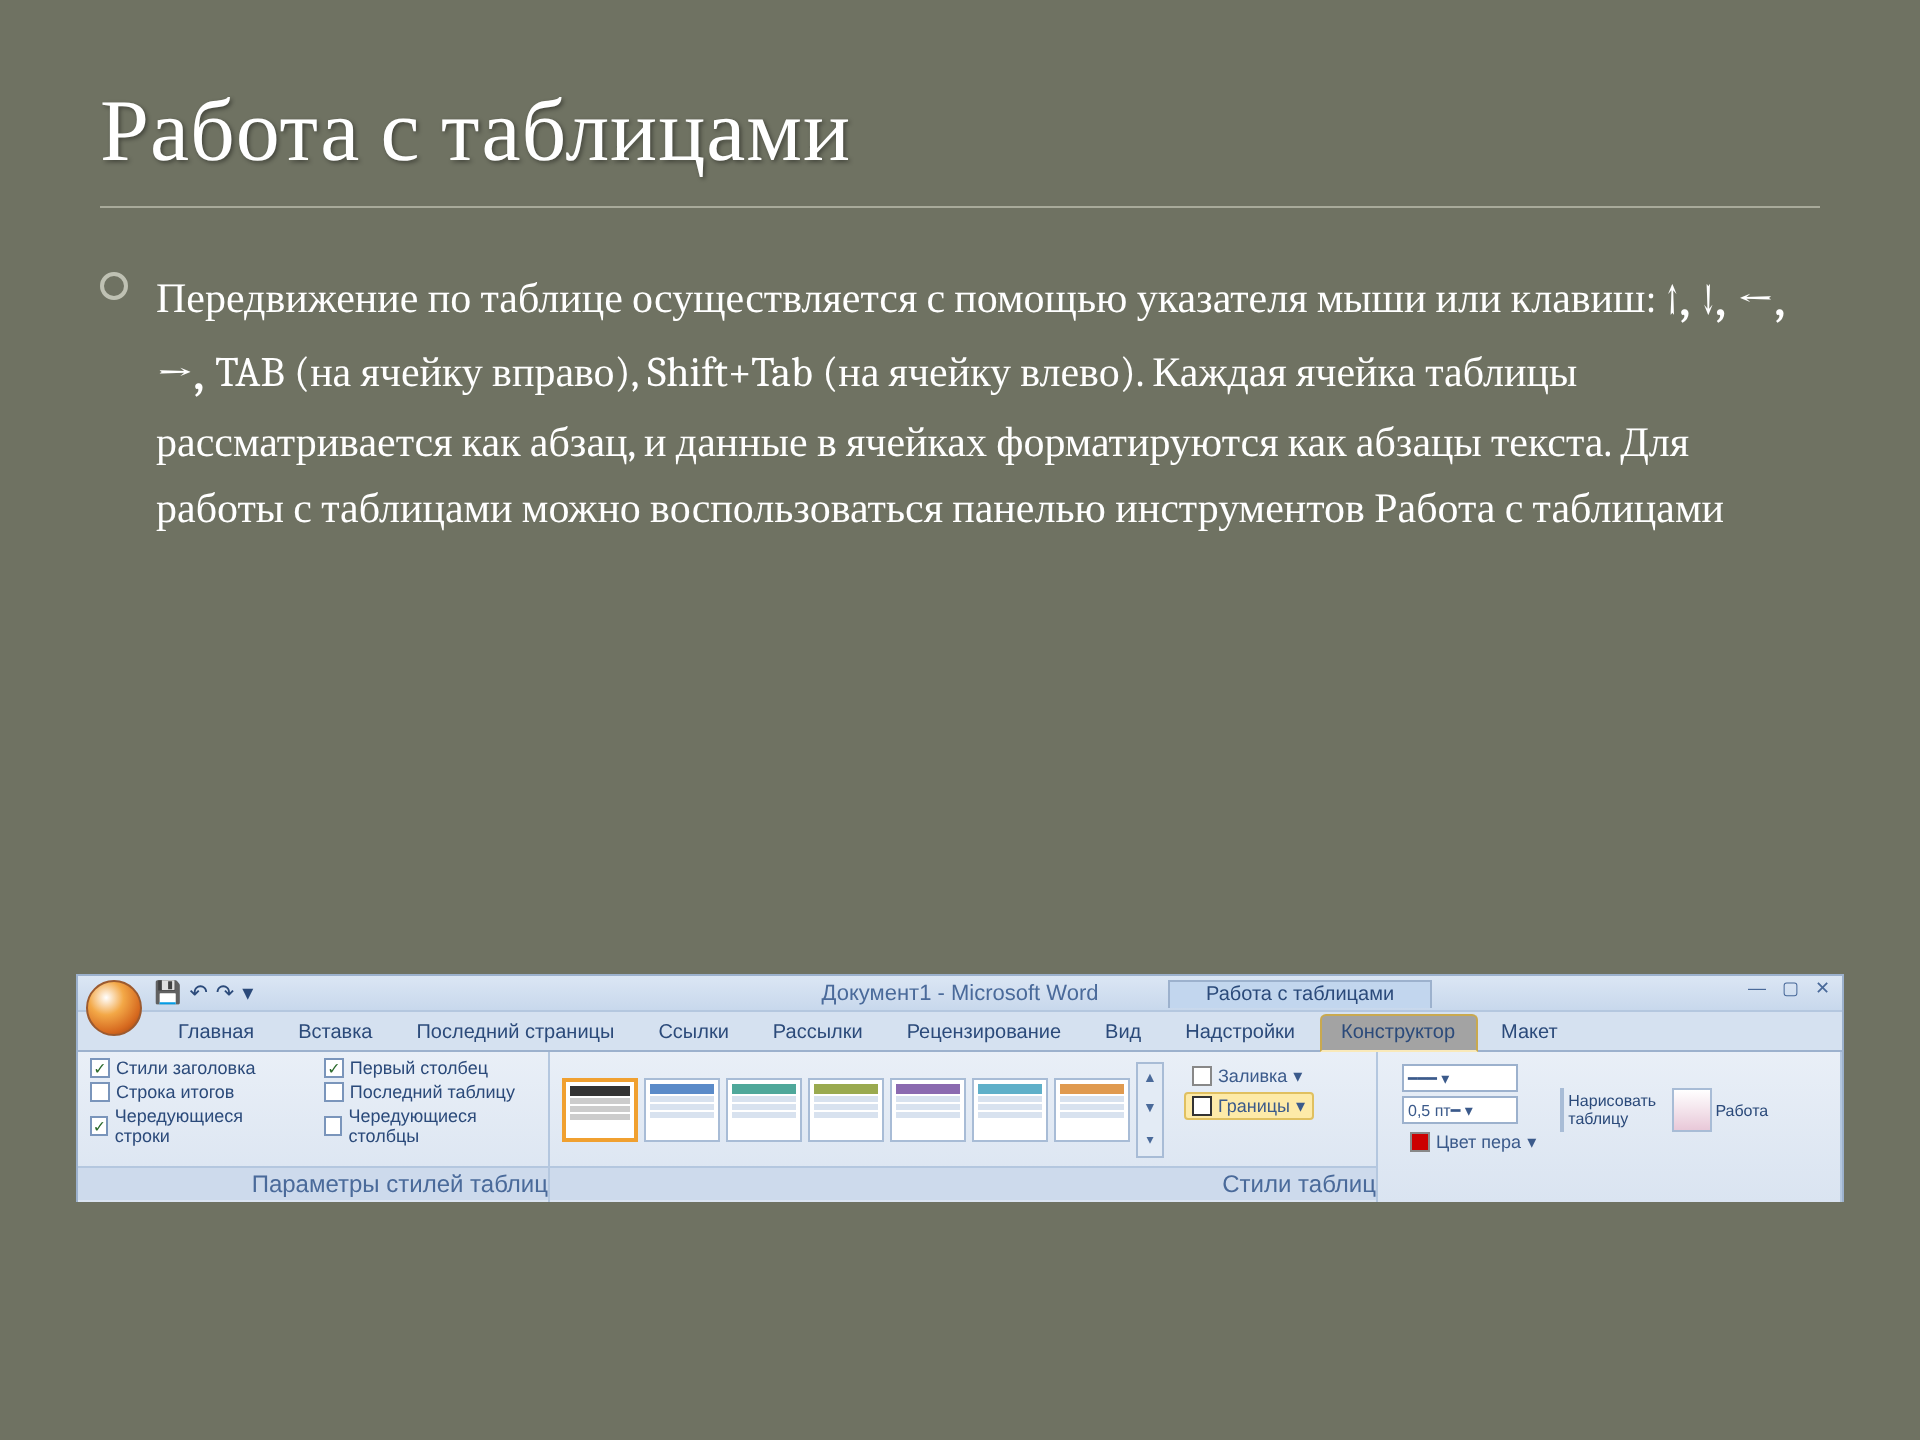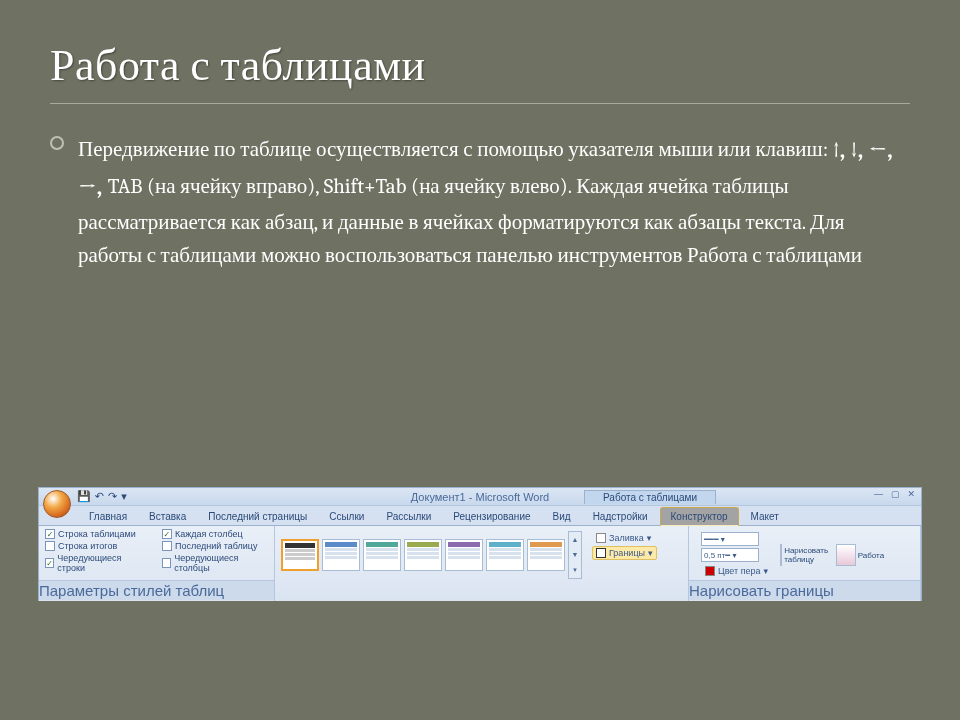--- a/index.html
+++ b/index.html
@@ -16,21 +16,21 @@
 .qat{position:absolute;left:38px;top:2px;display:flex;gap:4px;align-items:center;color:#2b4a7a}
 .qat span{font-size:11px}
 .doc-title{position:absolute;left:50%;transform:translateX(-50%);font-size:11px;color:#4a6a9a}
 .tool-label{position:absolute;left:545px;font-size:10px;color:#2b4a7a;background:#c2d6ee;padding:1px 18px;border:1px solid #9cb1cd;border-bottom:none}
 .win-ctrl{position:absolute;right:6px;top:1px;display:flex;gap:8px;color:#4a6a9a;font-size:9px}
 .tabs{height:20px;display:flex;align-items:flex-end;padding-left:40px;gap:2px;border-bottom:1px solid #9cb1cd;background:#d5e1f0}
 .tab{padding:3px 10px;font-size:10px;color:#2b4a7a;cursor:pointer}
 .tab.active{background:#a3a3a3;border:1px solid #c9a94f;border-bottom:1px solid #f9e9b9;border-radius:3px 3px 0 0;margin-bottom:-1px}
 .groups{display:flex;height:75px;background:linear-gradient(#e9eff7,#dae4f1)}
 .group{border-right:1px solid #b4c7df;padding:3px 6px 0 6px;position:relative}
-.group-label{position:absolute;bottom:1px;left:0;right:0;text-align:left;font-size:15px;color:#4a6a9a;background:#cddaec;padding:1px 0;border-top:1px solid #b4c7df}
+.group-label{position:absolute;bottom:1px;left:0;right:0;text-align:right;font-size:12px;color:#4a6a9a;background:#cddaec;padding:1px 0;border-top:1px solid #b4c7df}
 .opts{display:flex;flex-direction:column;gap:2px;font-size:9px;color:#2b4a7a}
 .opts-row{display:flex;gap:18px}
 .chk{display:flex;align-items:center;gap:3px}
 .chk-box{width:10px;height:10px;border:1px solid #7a95bb;background:#fff;display:flex;align-items:center;justify-content:center;font-size:8px;color:#2b6a2b}
 .styles-gallery{display:flex;gap:3px;align-items:center;height:52px}
 .style-thumb{width:38px;height:32px;border:1px solid #a8bcd6;background:#fff;display:flex;flex-direction:column;padding:2px}
 .style-thumb .hdr{height:5px;margin-bottom:1px}
 .style-thumb .rw{height:3px;margin-bottom:1px;background:#d8e2ef}
 .style-thumb.plain .hdr{background:#333}
 .style-thumb.plain .rw{background:#ccc}
@@ -97,35 +97,35 @@
     <div class="tab">Надстройки</div>
     <div class="tab active">Конструктор</div>
     <div class="tab">Макет</div>
   </div>
   <div class="groups">
     <div class="group" style="width:236px">
       <div class="opts-row">
         <div class="opts">
           <label class="chk">
               <span class="chk-box">✓</span>
-              <span>Строка таблицами</span>
+              <span>Стили заголовка</span>
             </label>
           <label class="chk">
               <span class="chk-box"></span>
               <span>Строка итогов</span>
             </label>
           <label class="chk">
               <span class="chk-box">✓</span>
               <span>Чередующиеся строки</span>
             </label>
         </div>
         <div class="opts">
           <label class="chk">
               <span class="chk-box">✓</span>
-              <span>Каждая столбец</span>
+              <span>Первый столбец</span>
             </label>
           <label class="chk">
               <span class="chk-box"></span>
               <span>Последний таблицу</span>
             </label>
           <label class="chk">
               <span class="chk-box"></span>
               <span>Чередующиеся столбцы</span>
             </label>
         </div>
@@ -189,33 +189,33 @@
               <span>Заливка</span>
               <span>▾</span>
             </div>
           <div class="btn-sm hl">
               <span class="swatch" style="background:#fff;border:1px solid #333"></span>
               <span>Границы</span>
               <span>▾</span>
             </div>
         </div>
       </div>
+      <div class="group-label">Стили таблиц</div>
     </div>
     <div class="group" style="width:232px">
       <div class="draw-group">
         <div class="draw-col">
           <div class="pen-select">━━━ ▾</div>
           <div class="pen-select"><span>0,5 пт</span> ━ ▾</div>
           <div class="btn-sm"><span class="swatch" style="background:#c00"></span><span>Цвет пера</span>▾</div>
         </div>
         <div class="big-btn">
           <div class="big-btn-icon" style="background:linear-gradient(135deg,#fff 60%,#f0c050 60%)"></div>
           <span>Нарисовать таблицу</span>
         </div>
         <div class="big-btn">
           <div class="big-btn-icon" style="background:linear-gradient(#fff,#e8c8d8)"></div>
           <span>Работа</span>
         </div>
       </div>
-      <div class="group-label">Нарисовать границы</div>
     </div>
   </div>
 </div>
 
 </body></html>

